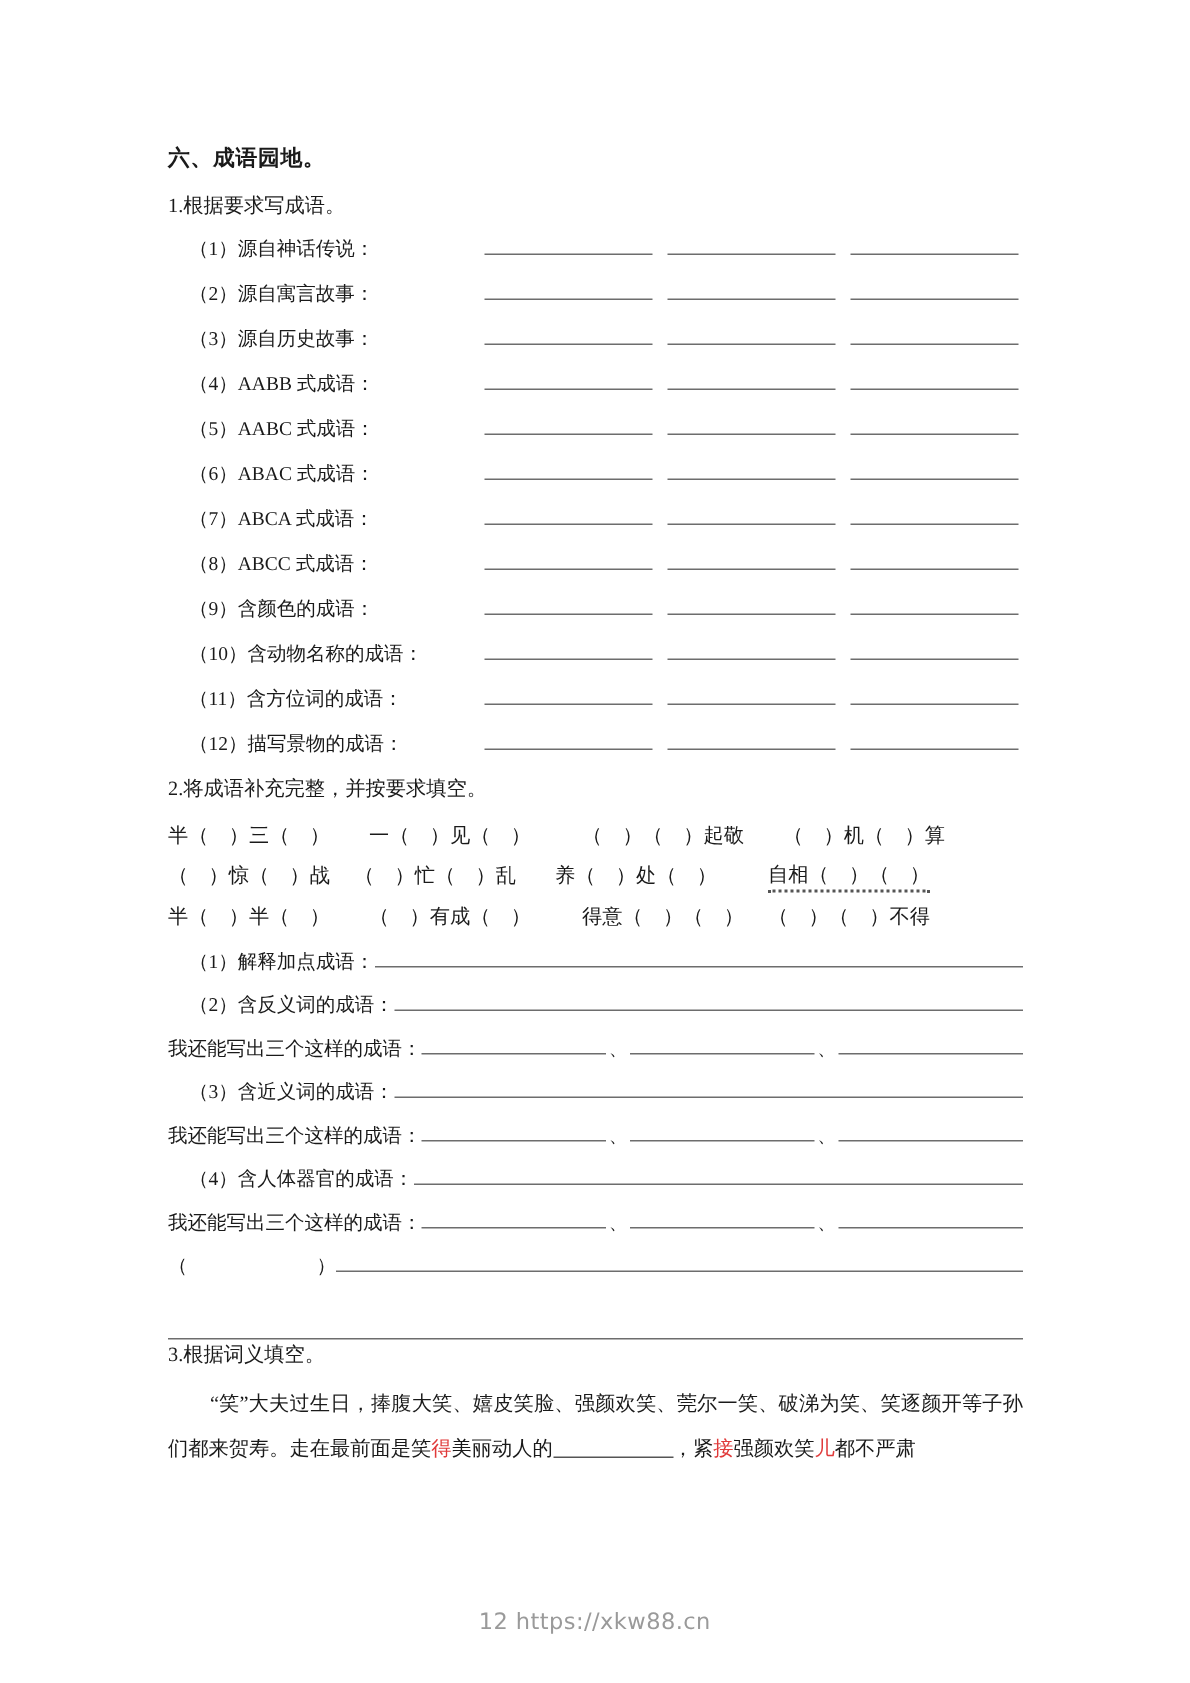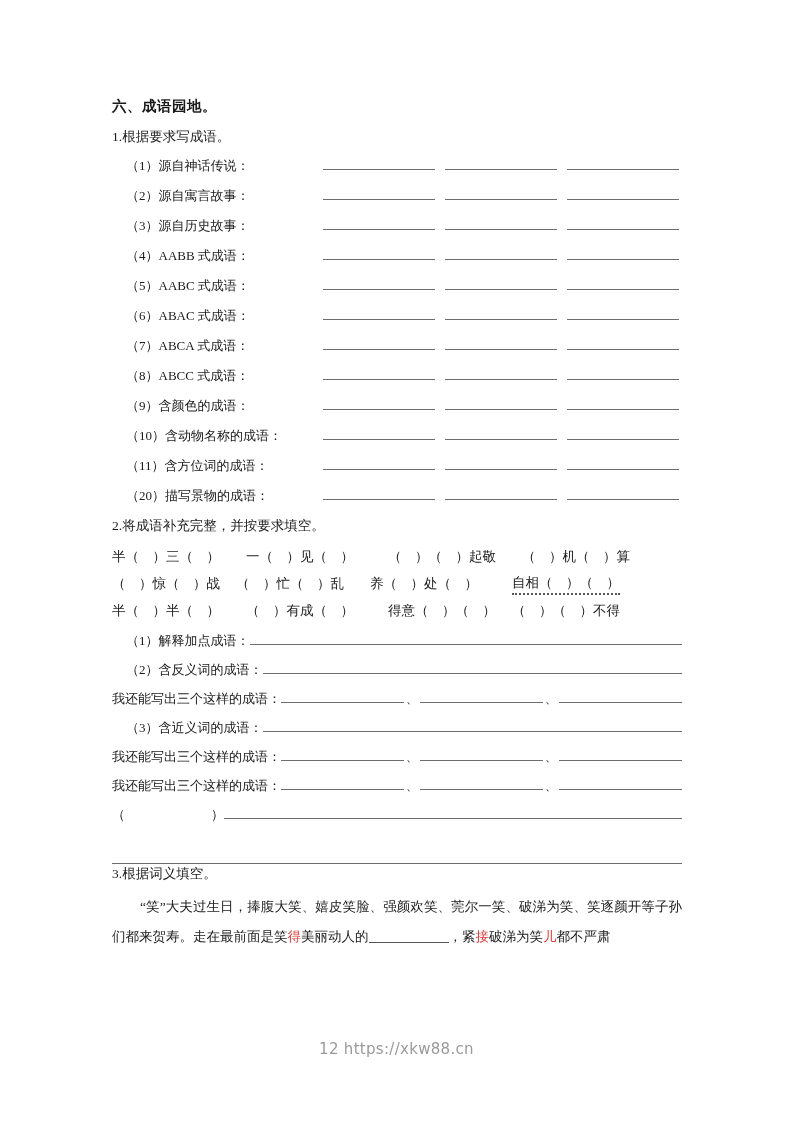--- a/index.html
+++ b/index.html
@@ -152,21 +152,21 @@
     width: 80px;
     border-bottom: 1.1px solid #555;
     height: 14px;
     vertical-align: -2px;
   }
 
   
   .watermark {
     position: absolute;
     left: 0;
-    top: 1040px;
+    top: 1072px;
     width: 793px;
     text-align: center;
     font-family: "DejaVu Sans", sans-serif;
     font-size: 15px;
     color: #9a9a9a;
     letter-spacing: .3px;
   }
 </style>
 </head>
 <body>
@@ -261,21 +261,21 @@
       </div>
       <div class="item-row rowB">
         <span class="item-label">（11）含方位词的成语：</span>
         <span class="blanks">
           <span class="blank b1"></span>
           <span class="blank b1"></span>
           <span class="blank b1"></span>
         </span>
       </div>
       <div class="item-row rowB">
-        <span class="item-label">（20）描写景物的成语：</span>
+        <span class="item-label">（12）描写景物的成语：</span>
         <span class="blanks">
           <span class="blank b1"></span>
           <span class="blank b1"></span>
           <span class="blank b1"></span>
         </span>
       </div>
     </div>
 
     <div class="q-title" style="margin-top:2px;">2.将成语补充完整，并按要求填空。</div>
 
@@ -336,20 +336,24 @@
         <span class="lbl">我还能写出三个这样的成语：</span>
         <span class="triple">
           <span class="ans-line"></span>
           <span class="sep">、</span>
           <span class="ans-line"></span>
           <span class="sep">、</span>
           <span class="ans-line"></span>
         </span>
       </div>
       <div class="ans-row">
+        <span class="lbl indent">（4）含人体器官的成语：</span>
+        <span class="ans-line"></span>
+      </div>
+      <div class="ans-row">
         <span class="lbl">我还能写出三个这样的成语：</span>
         <span class="triple">
           <span class="ans-line"></span>
           <span class="sep">、</span>
           <span class="ans-line"></span>
           <span class="sep">、</span>
           <span class="ans-line"></span>
         </span>
       </div>
 
@@ -358,19 +362,19 @@
           <span>（</span><span class="inner"></span><span>）</span>
         </span>
         <span class="ans-line"></span>
       </div>
       <div class="full-line"></div>
     </div>
 
     <div class="q-title" style="margin-top:0;">3.根据词义填空。</div>
 
     <div class="para">
-      <span class="ind"></span><span>“笑”大夫过生日，捧腹大笑、嬉皮笑脸、强颜欢笑、莞尔一笑、破涕为笑、笑逐颜开等子孙们都来贺寿。走在最前面是笑</span><span class="red">得</span><span>美丽动人的</span><span class="inline-blank"></span><span>，紧</span><span class="red">接</span><span>破涕为笑</span><span class="red">儿</span><span>都不严肃</span>
+      <span class="ind"></span><span>“笑”大夫过生日，捧腹大笑、嬉皮笑脸、强颜欢笑、莞尔一笑、破涕为笑、笑逐颜开等子孙们都来贺寿。走在最前面是笑</span><span class="red">得</span><span>美丽动人的</span><span class="inline-blank"></span><span>，紧</span><span class="red">接</span><span>强颜欢笑</span><span class="red">儿</span><span>都不严肃</span>
     </div>
 
   </div>
 
   <div class="watermark">12 https://xkw88.cn</div>
 </div>
 
 </body></html>

